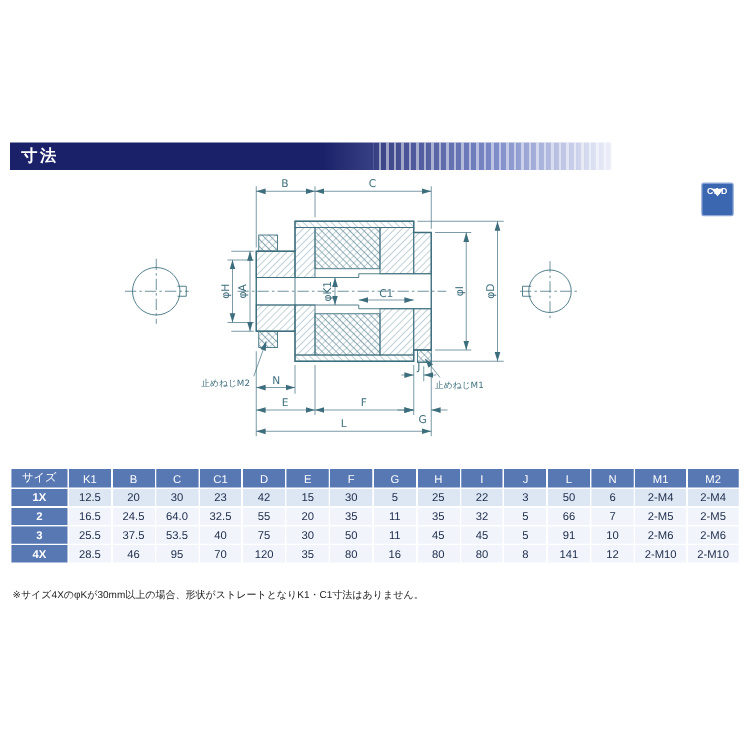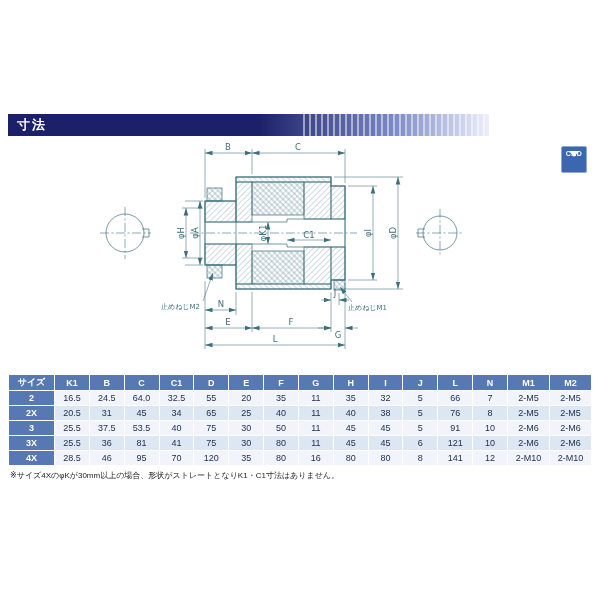--- a/index.html
+++ b/index.html
@@ -50,21 +50,21 @@
   .unit-note { position:absolute; right:12px; top:376px; font-size:9px; color:#111; }
   
   .dim-table {
     position:absolute; left:8px; top:374px; width:584px;
     border-collapse:collapse; table-layout:fixed; font-size:9px;
   }
   .dim-table th, .dim-table td {
     border:1px solid #fff; padding:1px 0; text-align:center; height:12px;
     font-weight:normal; color:#1c2b4a; overflow:hidden; white-space:nowrap;
   }
-  .dim-table thead th { background:var(--table-blue,#5878b4); color:#fff; font-weight:bold; }
+  .dim-table thead th { background:var(--table-blue,#5878b4); color:#fff; font-weight:normal; }
   .dim-table tbody th { background:var(--table-blue,#5878b4); color:#fff; font-weight:bold; }
   .dim-table tbody td { background:var(--row-base,#f1f5fb); }
   .dim-table tbody tr.alt td { background:var(--row-alt,#dde6f3); }
   
   .footnote { position:absolute; left:10px; top:470px; font-size:8px; color:#222; }
 </style>
 </head>
 <body>
 
 <div class="header-bar">
@@ -237,92 +237,74 @@
         <th>H</th>
         <th>I</th>
         <th>J</th>
         <th>L</th>
         <th>N</th>
         <th>M1</th>
         <th>M2</th>
       </tr>
     </thead>
   <tbody>
+      <tr class="alt">
+        <th>1X</th>
+        <td>12.5</td>
+        <td>20</td>
+        <td>30</td>
+        <td>23</td>
+        <td>42</td>
+        <td>15</td>
+        <td>30</td>
+        <td>5</td>
+        <td>25</td>
+        <td>22</td>
+        <td>3</td>
+        <td>50</td>
+        <td>6</td>
+        <td>2-M4</td>
+        <td>2-M4</td>
+      </tr>
       <tr>
         <th>2</th>
         <td>16.5</td>
         <td>24.5</td>
         <td>64.0</td>
         <td>32.5</td>
         <td>55</td>
         <td>20</td>
         <td>35</td>
         <td>11</td>
         <td>35</td>
         <td>32</td>
         <td>5</td>
         <td>66</td>
         <td>7</td>
         <td>2-M5</td>
         <td>2-M5</td>
       </tr>
-      <tr class="alt">
-        <th>2X</th>
-        <td>20.5</td>
-        <td>31</td>
-        <td>45</td>
-        <td>34</td>
-        <td>65</td>
-        <td>25</td>
-        <td>40</td>
-        <td>11</td>
-        <td>40</td>
-        <td>38</td>
-        <td>5</td>
-        <td>76</td>
-        <td>8</td>
-        <td>2-M5</td>
-        <td>2-M5</td>
-      </tr>
       <tr>
         <th>3</th>
         <td>25.5</td>
         <td>37.5</td>
         <td>53.5</td>
         <td>40</td>
         <td>75</td>
         <td>30</td>
         <td>50</td>
         <td>11</td>
         <td>45</td>
         <td>45</td>
         <td>5</td>
         <td>91</td>
         <td>10</td>
         <td>2-M6</td>
         <td>2-M6</td>
       </tr>
-      <tr class="alt">
-        <th>3X</th>
-        <td>25.5</td>
-        <td>36</td>
-        <td>81</td>
-        <td>41</td>
-        <td>75</td>
-        <td>30</td>
-        <td>80</td>
-        <td>11</td>
-        <td>45</td>
-        <td>45</td>
-        <td>6</td>
-        <td>121</td>
-        <td>10</td>
-        <td>2-M6</td>
-        <td>2-M6</td>
-      </tr>
       <tr>
         <th>4X</th>
         <td>28.5</td>
         <td>46</td>
         <td>95</td>
         <td>70</td>
         <td>120</td>
         <td>35</td>
         <td>80</td>
         <td>16</td>

